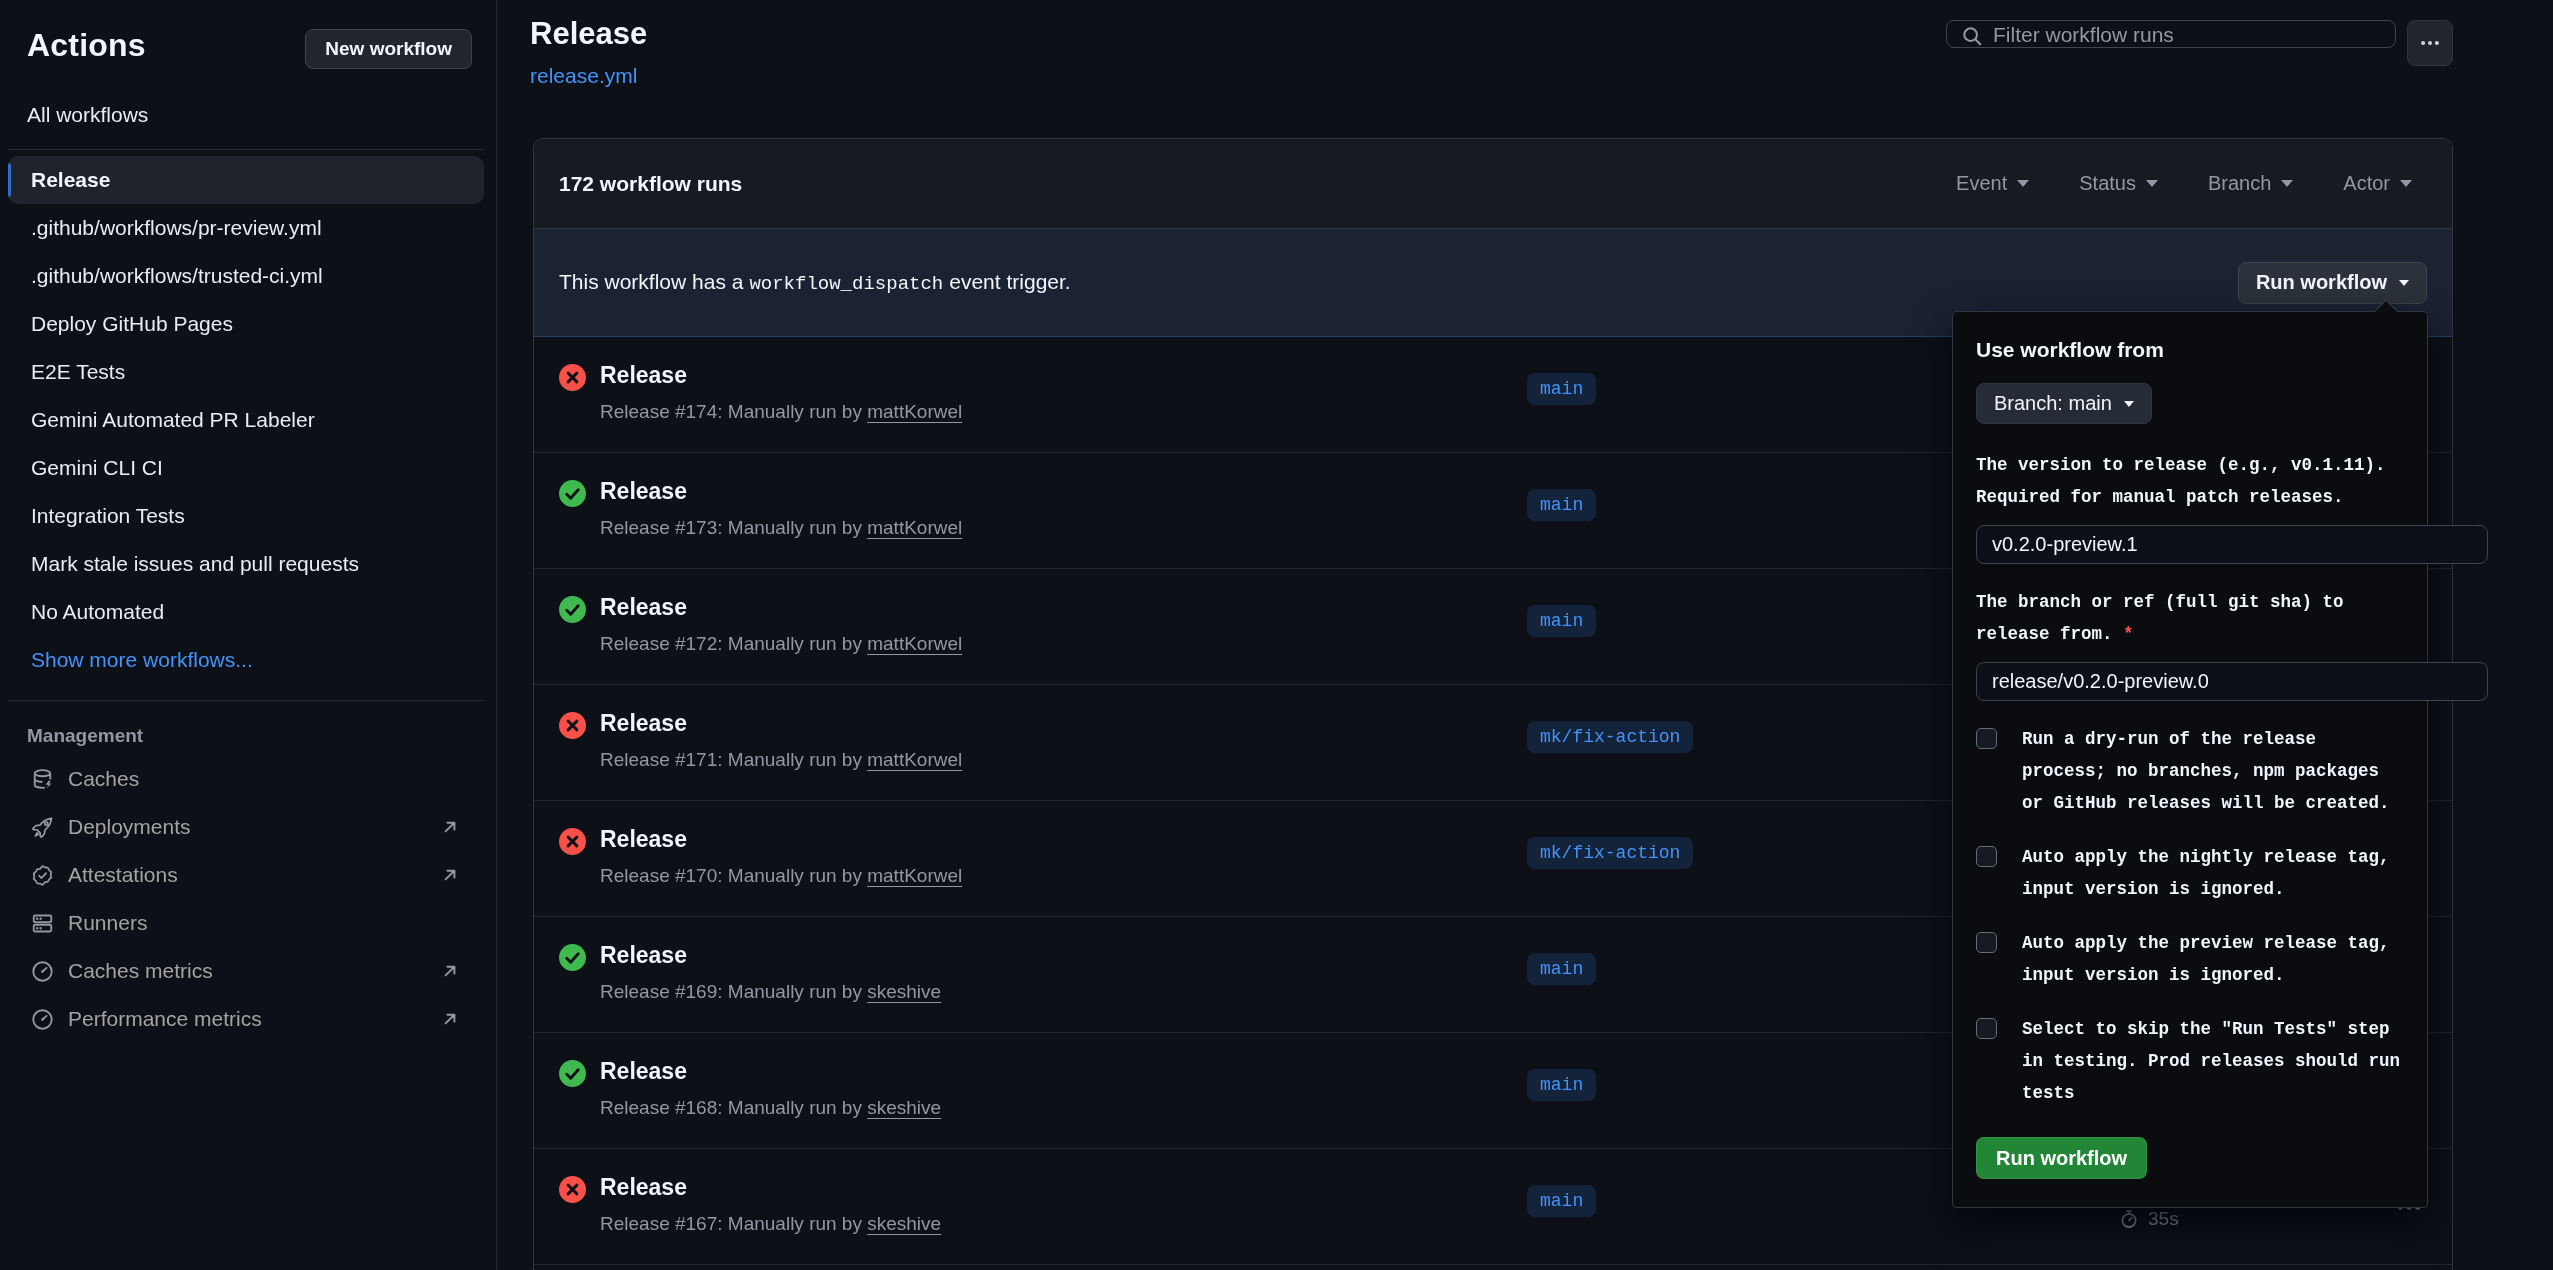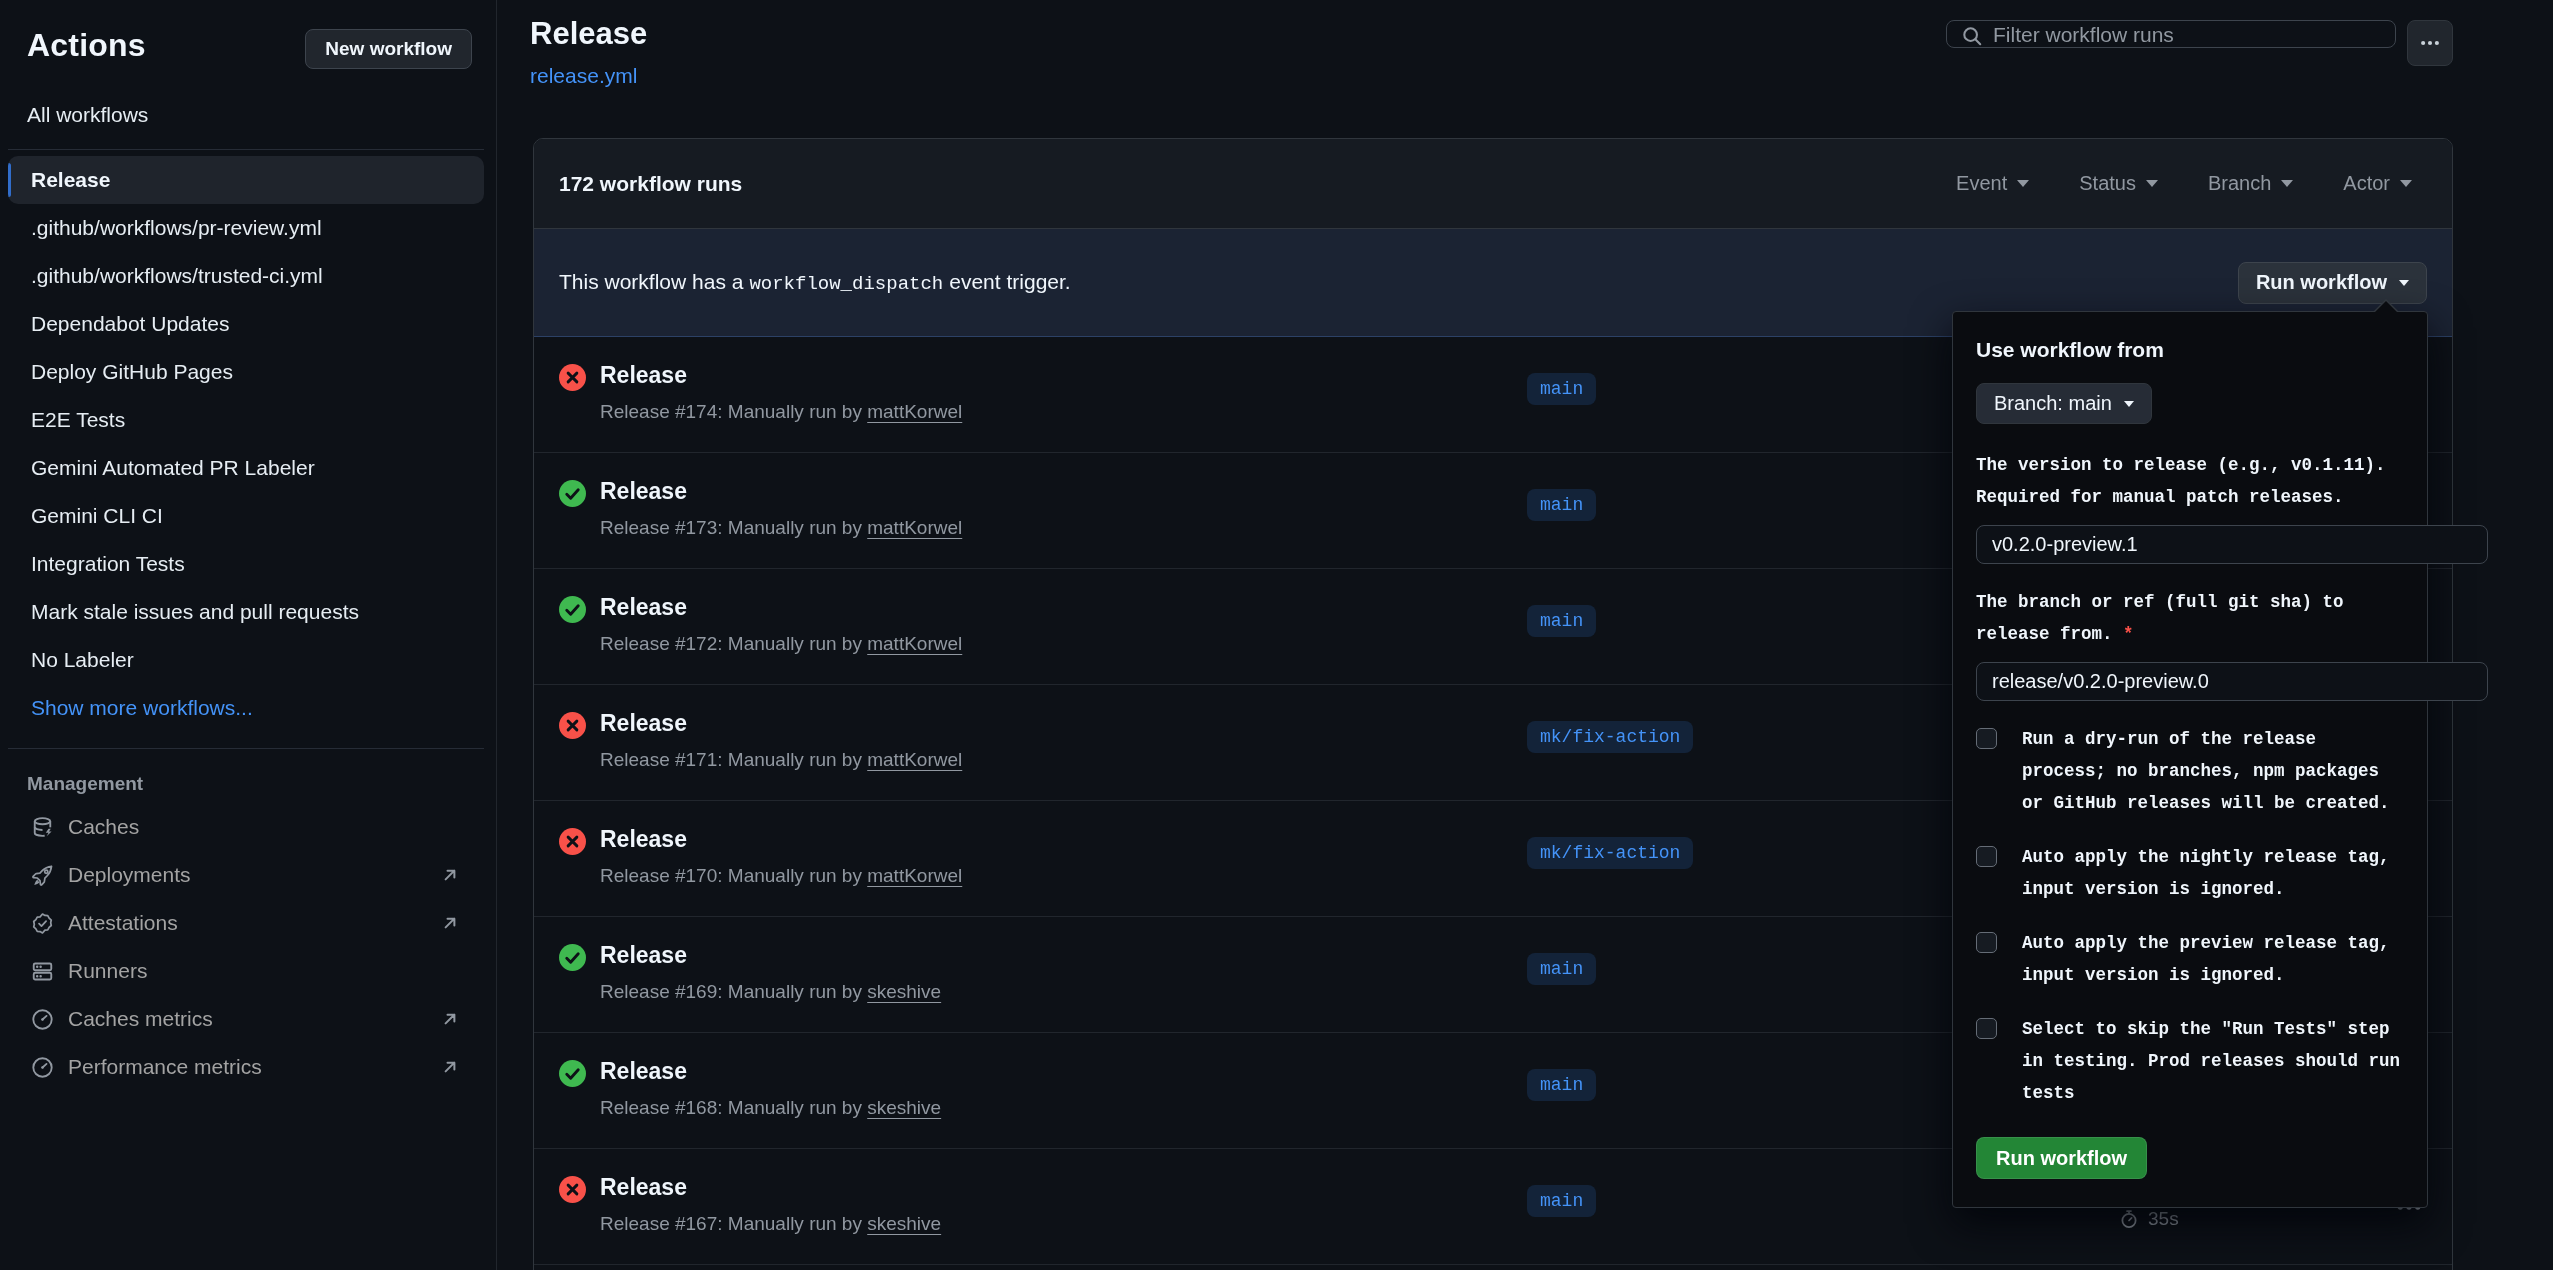--- a/index.html
+++ b/index.html
@@ -175,42 +175,39 @@
         <span class="active-bar"></span>
         <span>Release</span>
       </div>
       <div class="side-item">
         <span>.github/workflows/pr-review.yml</span>
       </div>
       <div class="side-item">
         <span>.github/workflows/trusted-ci.yml</span>
       </div>
       <div class="side-item">
-        <span>Dependabot Updates</span>
-      </div>
-      <div class="side-item">
         <span>Deploy GitHub Pages</span>
       </div>
       <div class="side-item">
         <span>E2E Tests</span>
       </div>
       <div class="side-item">
         <span>Gemini Automated PR Labeler</span>
       </div>
       <div class="side-item">
         <span>Gemini CLI CI</span>
       </div>
       <div class="side-item">
         <span>Integration Tests</span>
       </div>
       <div class="side-item">
         <span>Mark stale issues and pull requests</span>
       </div>
       <div class="side-item">
-        <span>No Labeler</span>
+        <span>No Automated</span>
       </div>
       <div class="side-item link">
         <span>Show more workflows...</span>
       </div>
     </nav>
   <hr class="side-sep" style="margin-top:16px;">
   <div class="mgmt-label">Management</div>
   <nav id="mgmt-list">
       <div class="mgmt-item">
         <span class="mi-icon">

